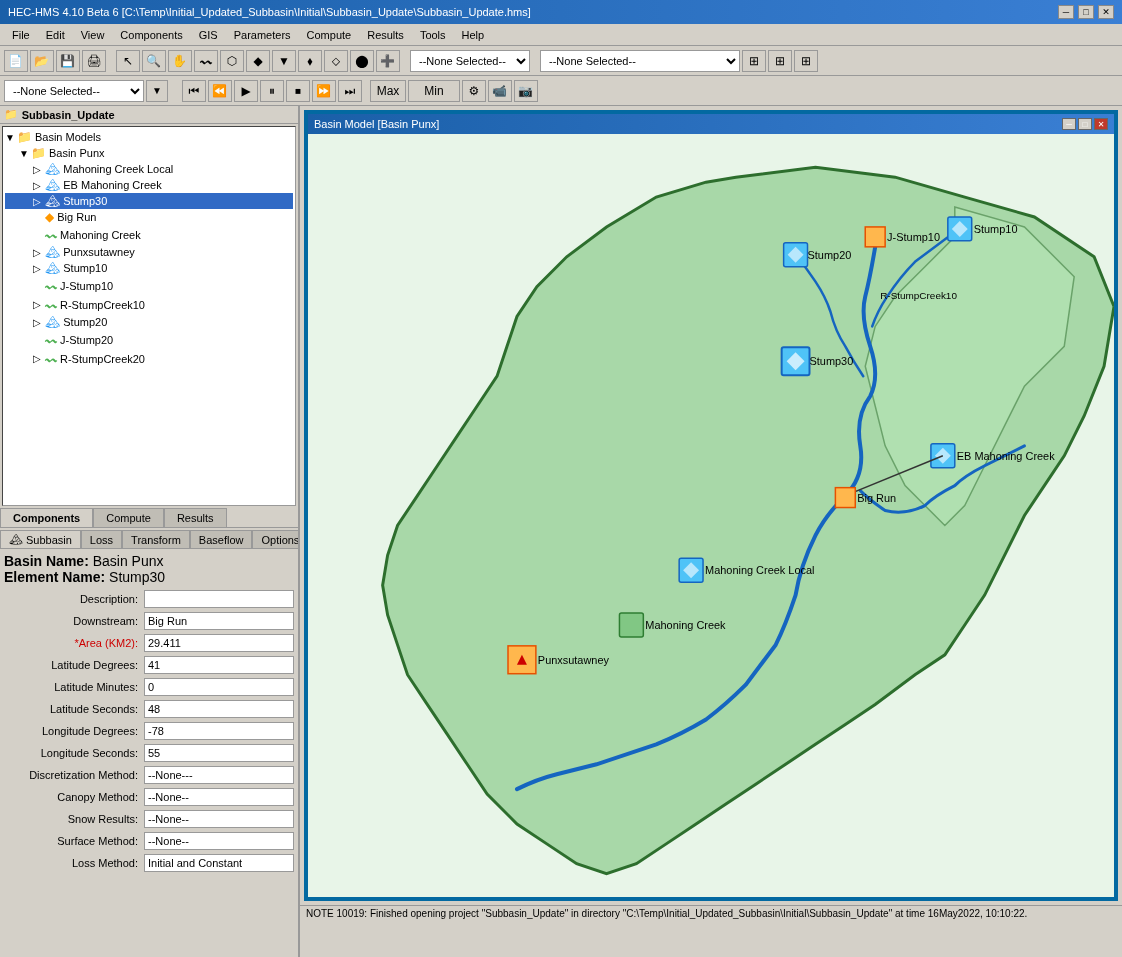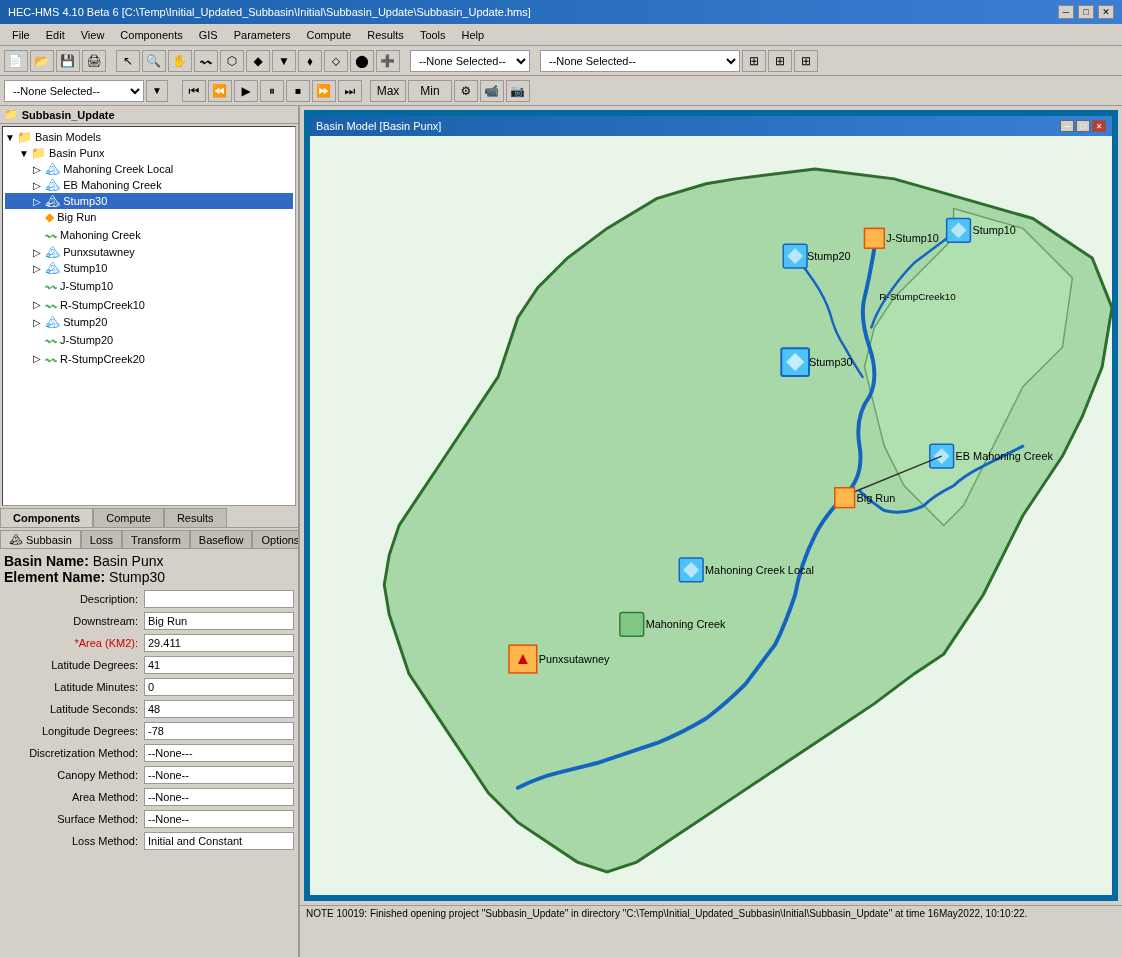--- a/index.html
+++ b/index.html
@@ -192,21 +192,21 @@
       background: #d4d0c8;
       display: flex;
       flex-direction: column;
       overflow: hidden;
     }
 
     
     #basin-window {
       flex: 1;
       margin: 4px;
-      border: 6px solid #0369a1;
+      border: 4px solid #0369a1;
       background: white;
       display: flex;
       flex-direction: column;
       overflow: hidden;
     }
     #basin-title {
       background: linear-gradient(to right, #1a5fa8, #3a7fd4);
       color: white;
       padding: 2px 6px;
       display: flex;
@@ -319,21 +319,21 @@
   <div class="tb-sep" style="width:10px;"></div>
   <div class="tb-btn">⏮</div>
   <div class="tb-btn">⏪</div>
   <div class="tb-btn">▶</div>
   <div class="tb-btn">⏸</div>
   <div class="tb-btn">⏹</div>
   <div class="tb-btn">⏩</div>
   <div class="tb-btn">⏭</div>
   <div class="tb-sep" style="width:4px;"></div>
   <div class="tb-btn" style="width:36px;">Max</div>
-  <div class="tb-btn" style="width:44px;">Min</div>
+  <div class="tb-btn" style="width:52px;">Min</div>
   <div class="tb-btn">⚙</div>
   <div class="tb-btn">📹</div>
   <div class="tb-btn">📷</div>
 </div>
 
 <div id="main-layout">
 
   <div id="left-panel">
 
     <div style="padding: 2px 4px; background: #d4d0c8; border-bottom: 1px solid #999; display:flex; align-items:center; gap:4px;">
@@ -469,33 +469,37 @@
         <span class="prop-label">Latitude Seconds:</span>
         <input class="prop-value" value="48" style="">
       </div>
 
       <div class="prop-row">
         <span class="prop-label">Longitude Degrees:</span>
         <input class="prop-value" value="-78" style="">
       </div>
 
 
+      <div class="prop-row">
+        <span class="prop-label">Longitude Seconds:</span>
+        <input class="prop-value" value="55" style="">
+      </div>
 
       <div class="prop-row">
         <span class="prop-label">Discretization Method:</span>
         <input class="prop-value" value="--None---" style="">
       </div>
 
       <div class="prop-row">
         <span class="prop-label">Canopy Method:</span>
         <input class="prop-value" value="--None--" style="">
       </div>
 
       <div class="prop-row">
-        <span class="prop-label">Area Method:</span>
+        <span class="prop-label">Snow Results:</span>
         <input class="prop-value" value="--None--" style="">
       </div>
 
       <div class="prop-row">
         <span class="prop-label">Surface Method:</span>
         <input class="prop-value" value="--None--" style="">
       </div>
 
       <div class="prop-row">
         <span class="prop-label">Loss Method:</span>

